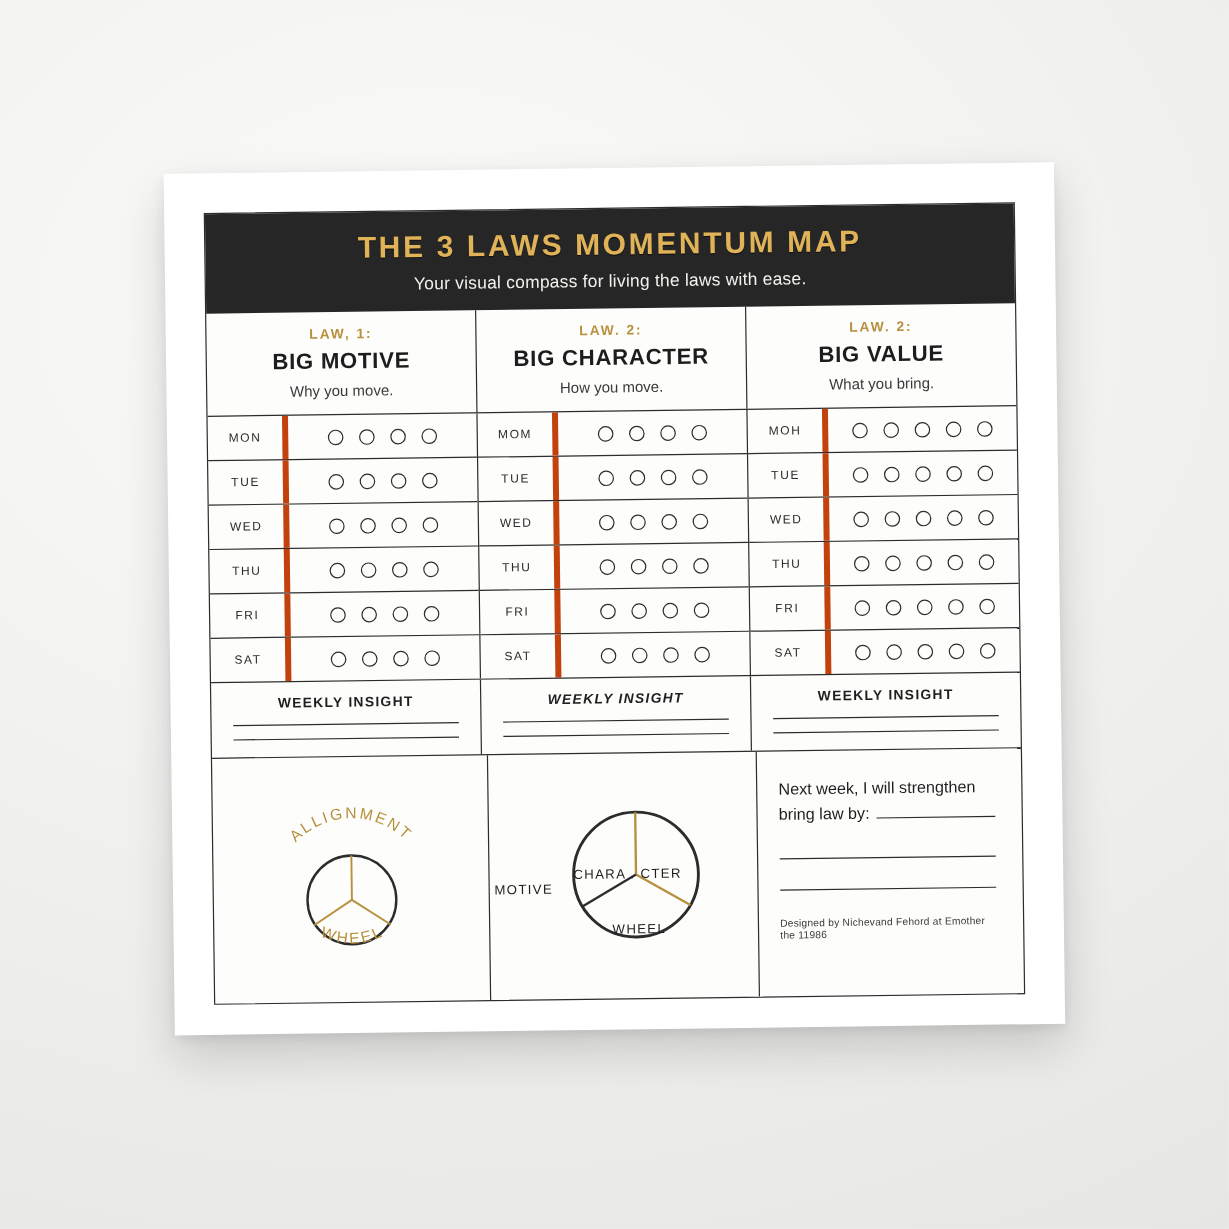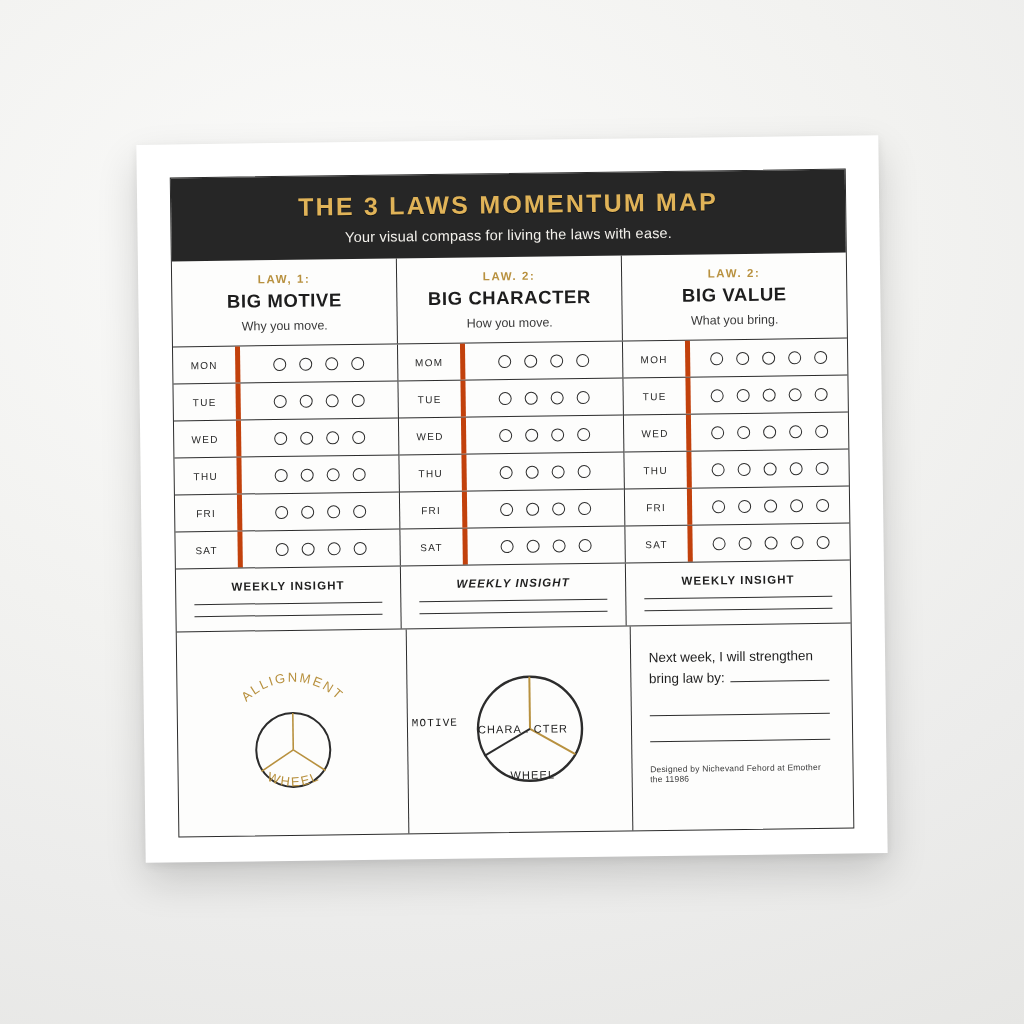--- a/index.html
+++ b/index.html
@@ -490,21 +490,21 @@
       </div>
 
       <div class="foot-panel panel-b">
         <div class="pie-wrap">
           <svg viewBox="0 0 215 135" width="215" height="135">
             <circle cx="118" cy="66" r="52" fill="none" stroke="#2c2c2c" stroke-width="2.4"></circle>
             <line x1="118" y1="66" x2="118" y2="14" stroke="#b8913f" stroke-width="2"></line>
             <line x1="118" y1="66" x2="163" y2="92" stroke="#b8913f" stroke-width="2"></line>
             <line x1="118" y1="66" x2="73" y2="92" stroke="#2c2c2c" stroke-width="2"></line>
           </svg>
-          <div class="pie-label" style="left:0px; top:53px;font-family:Liberation Mono, monospace;">MOTIVE</div>
+          <div class="pie-label" style="left:0px; top:72px;">MOTIVE</div>
           <div class="pie-label" style="left:66px; top:60px;">CHARA . CTER</div>
           <div class="pie-label" style="left:98px; top:106px;">WHEEL</div>
         </div>
       </div>
 
       <div class="foot-panel panel-c">
         <div class="panel-c-inner">
           <div class="next-week">
             <div>Next week, I will strengthen</div>
             <div class="nw-line2">

